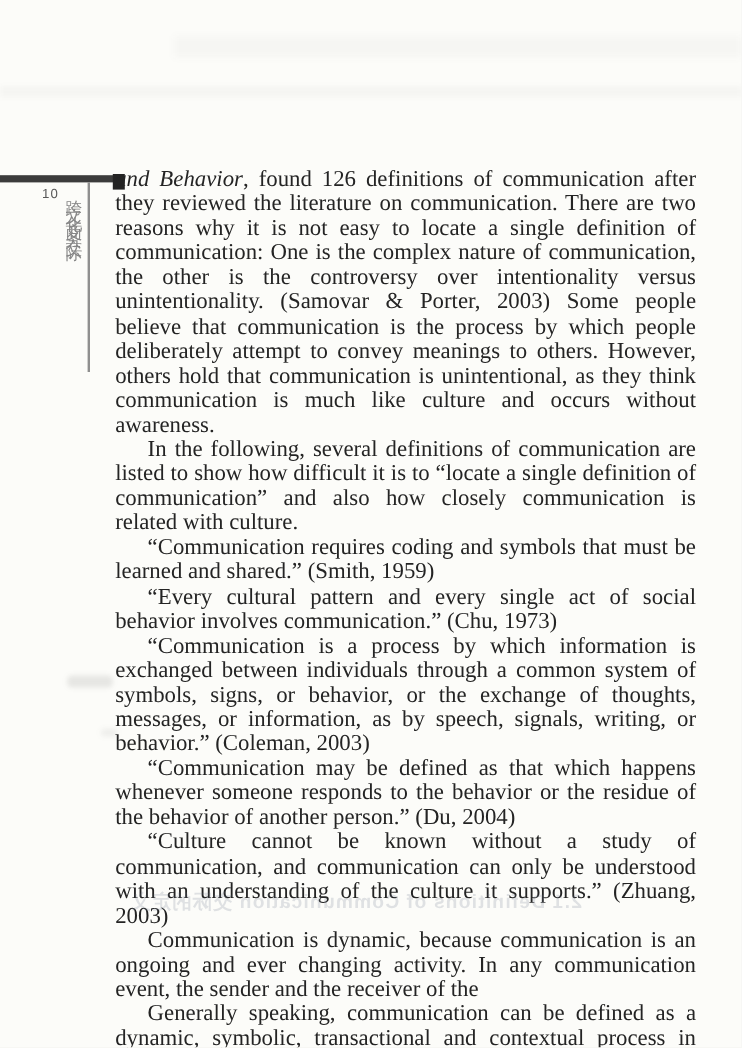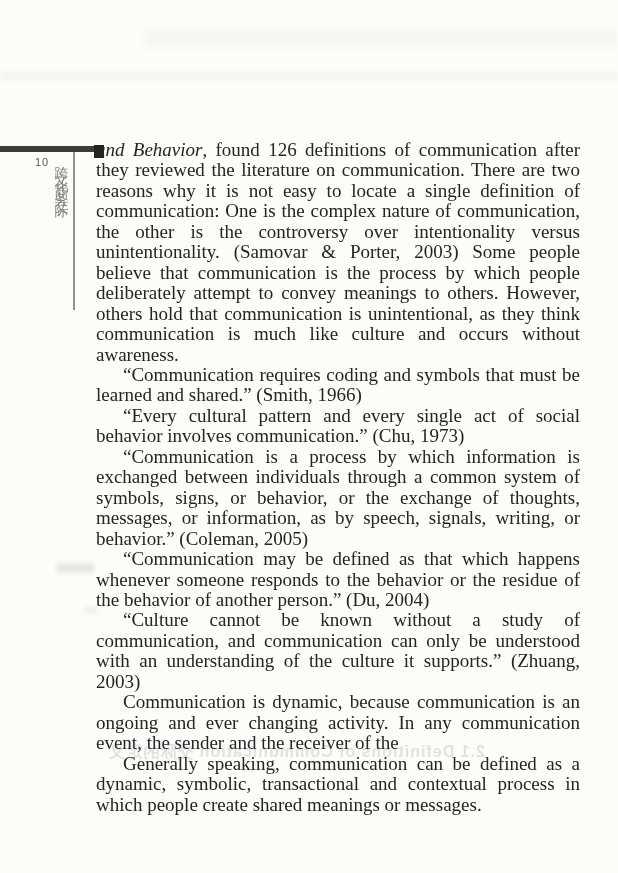--- a/index.html
+++ b/index.html
@@ -88,23 +88,24 @@
   <div class="header-rule-cap"></div>
 
   <div class="page-number">10</div>
 
   <div class="book-title-vertical">跨文化商务交际</div>
 
   <div class="sidebar-rule"></div>
 
   <div class="body-text">
     <p class="opening"><em>and Behavior</em><span>, found 126 definitions of communication after they reviewed the literature on communication. There are two reasons why it is not easy to locate a single definition of communication: One is the complex nature of communication, the other is the controversy over intentionality versus unintentionality. (Samovar &amp; Porter, 2003) Some people believe that communication is the process by which people deliberately attempt to convey meanings to others. However, others hold that communication is unintentional, as they think communication is much like culture and occurs without awareness.</span></p>
-    <p>“Communication requires coding and symbols that must be learned and shared.” (Smith, 1966)</p>
+    <p>In the following, several definitions of communication are listed to show how difficult it is to “locate a single definition of communication” and also how closely communication is related with culture.</p>
+    <p>“Communication requires coding and symbols that must be learned and shared.” (Smith, 1959)</p>
     <p>“Every cultural pattern and every single act of social behavior involves communication.” (Chu, 1973)</p>
-    <p>“Communication is a process by which information is exchanged between individuals through a common system of symbols, signs, or behavior, or the exchange of thoughts, messages, or information, as by speech, signals, writing, or behavior.” (Coleman, 2005)</p>
+    <p>“Communication is a process by which information is exchanged between individuals through a common system of symbols, signs, or behavior, or the exchange of thoughts, messages, or information, as by speech, signals, writing, or behavior.” (Coleman, 2003)</p>
     <p>“Communication may be defined as that which happens whenever someone responds to the behavior or the residue of the behavior of another person.” (Du, 2004)</p>
     <p>“Culture cannot be known without a study of communication, and communication can only be understood with an understanding of the culture it supports.” (Zhuang, 2003)</p>
     <p>Communication is dynamic, because communication is an ongoing and ever changing activity. In any communication event, the sender and the receiver of the</p>
     <p>Generally speaking, communication can be defined as a dynamic, symbolic, transactional and contextual process in which people create shared meanings or messages.</p>
   </div>
 
   <div class="ghost-heading">2.1 Definitions of Communication 交际的定义</div>
 
   <div class="smudge-1"></div>
   <div class="smudge-2"></div>

